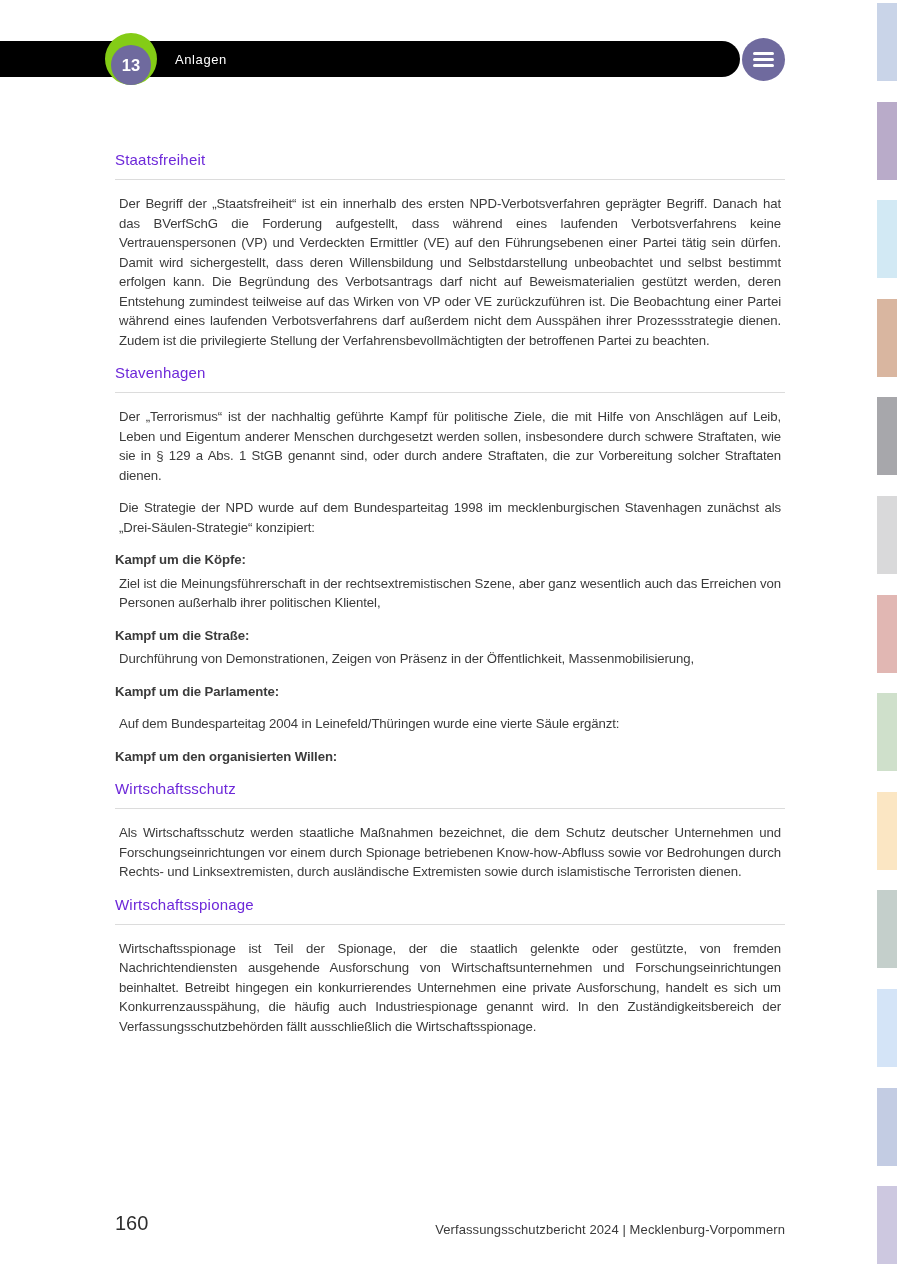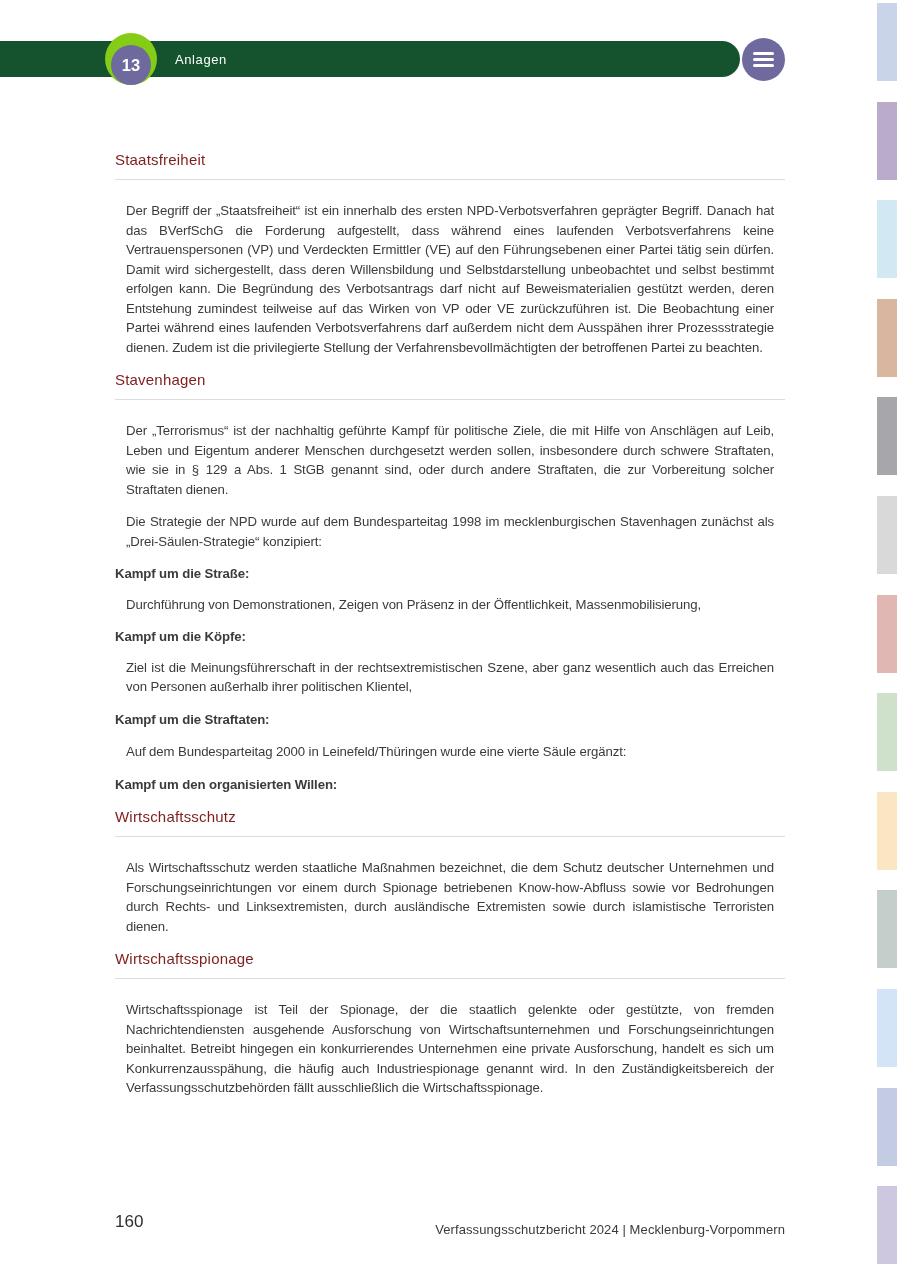--- a/index.html
+++ b/index.html
@@ -9,21 +9,21 @@
     background: #ffffff;
     font-family: "Liberation Sans", sans-serif;
     color: #3b3b3b;
     overflow: hidden;
   }
 
   
   .chapter-bar {
     position: absolute; left: 0; top: 41px;
     width: 740px; height: 36px;
-    background: #14532d;
+    background: #000000;
     border-radius: 0 18px 18px 0;
   }
   .chapter-title {
     position: absolute; left: 175px; top: 0; height: 36px;
     display: flex; align-items: center;
     color: #ffffff; font-size: 13px; letter-spacing: 0.6px;
   }
   .chapter-badge {
     position: absolute; left: 105px; top: 33px;
     width: 52px; height: 52px; border-radius: 50%;
@@ -45,51 +45,51 @@
     gap: 3px;
   }
   .menu-line { width: 21px; height: 3.2px; background: #ffffff; border-radius: 2px; }
 
   
   main {
     position: absolute; left: 115px; top: 0;
     width: 670px; padding-top: 150px;
   }
   .section-heading {
-    margin: 10px 0 21px 0;
+    margin: 10px 0 14px 0;
     font-size: 15px; font-weight: normal;
-    color: #7f1d1d; letter-spacing: 0.2px;
+    color: #6d28d9; letter-spacing: 0.2px;
     padding-bottom: 9px;
     border-bottom: 1px solid #dcdcdc;
     line-height: 20px;
   }
   section:first-child .section-heading { margin-top: 0; }
   .block { margin: 0 0 13px 0; }
   .block p {
-    margin: 11px;
+    margin: 4px;
     font-size: 13.2px; line-height: 19.5px; letter-spacing: -0.1px;
     text-align: justify;
     hyphens: auto;
   }
   .block .label {
     display: block;
     font-size: 13.2px; line-height: 19.5px; letter-spacing: -0.1px;
     font-weight: bold;
   }
 
   
   .tab {
     position: absolute; left: 877px;
     width: 20px; height: 78px;
   }
 
   
   .page-num {
     position: absolute; left: 115px; top: 1212px;
-    font-size: 17px; color: #2e2e2e;
+    font-size: 20px; color: #2e2e2e;
   }
   .footer-right {
     position: absolute; right: 115px; top: 1222px;
     font-size: 13px; color: #3a3a3a; letter-spacing: 0.1px;
   }
 </style>
 </head>
 <body>
 
 <div>
@@ -119,32 +119,32 @@
         <h2 class="section-heading">Stavenhagen</h2>
         <div class="block">
           <p>Der „Terrorismus“ ist der nachhaltig geführte Kampf für politische Ziele, die mit Hilfe von Anschlägen auf Leib, Leben und Eigentum anderer Menschen durchgesetzt werden sollen, insbesondere durch schwere Straftaten, wie sie in § 129 a Abs. 1 StGB genannt sind, oder durch andere Straftaten, die zur Vorbereitung solcher Straftaten dienen.</p>
         </div>
       </section>
       <section>
         <div class="block">
           <p>Die Strategie der NPD wurde auf dem Bundesparteitag 1998 im mecklenburgischen Stavenhagen zunächst als „Drei-Säulen-Strategie“ konzipiert:</p>
         </div>
         <div class="block">
+          <strong class="label">Kampf um die Köpfe:</strong>
+          <p>Ziel ist die Meinungsführerschaft in der rechtsextremistischen Szene, aber ganz wesentlich auch das Erreichen von Personen außerhalb ihrer politischen Klientel,</p>
+        </div>
+        <div class="block">
           <strong class="label">Kampf um die Straße:</strong>
           <p>Durchführung von Demonstrationen, Zeigen von Präsenz in der Öffentlichkeit, Massenmobilisierung,</p>
         </div>
         <div class="block">
-          <strong class="label">Kampf um die Köpfe:</strong>
-          <p>Ziel ist die Meinungsführerschaft in der rechtsextremistischen Szene, aber ganz wesentlich auch das Erreichen von Personen außerhalb ihrer politischen Klientel,</p>
+          <strong class="label">Kampf um die Parlamente:</strong>
         </div>
         <div class="block">
-          <strong class="label">Kampf um die Straftaten:</strong>
-        </div>
-        <div class="block">
-          <p>Auf dem Bundesparteitag 2000 in Leinefeld/Thüringen wurde eine vierte Säule ergänzt:</p>
+          <p>Auf dem Bundesparteitag 2004 in Leinefeld/Thüringen wurde eine vierte Säule ergänzt:</p>
         </div>
         <div class="block">
           <strong class="label">Kampf um den organisierten Willen:</strong>
         </div>
       </section>
       <section>
         <h2 class="section-heading">Wirtschaftsschutz</h2>
         <div class="block">
           <p>Als Wirtschaftsschutz werden staatliche Maßnahmen bezeichnet, die dem Schutz deutscher Unternehmen und Forschungseinrichtungen vor einem durch Spionage betriebenen Know-how-Abfluss sowie vor Bedrohungen durch Rechts- und Linksextremisten, durch ausländische Extremisten sowie durch islamistische Terroristen dienen.</p>
         </div>

